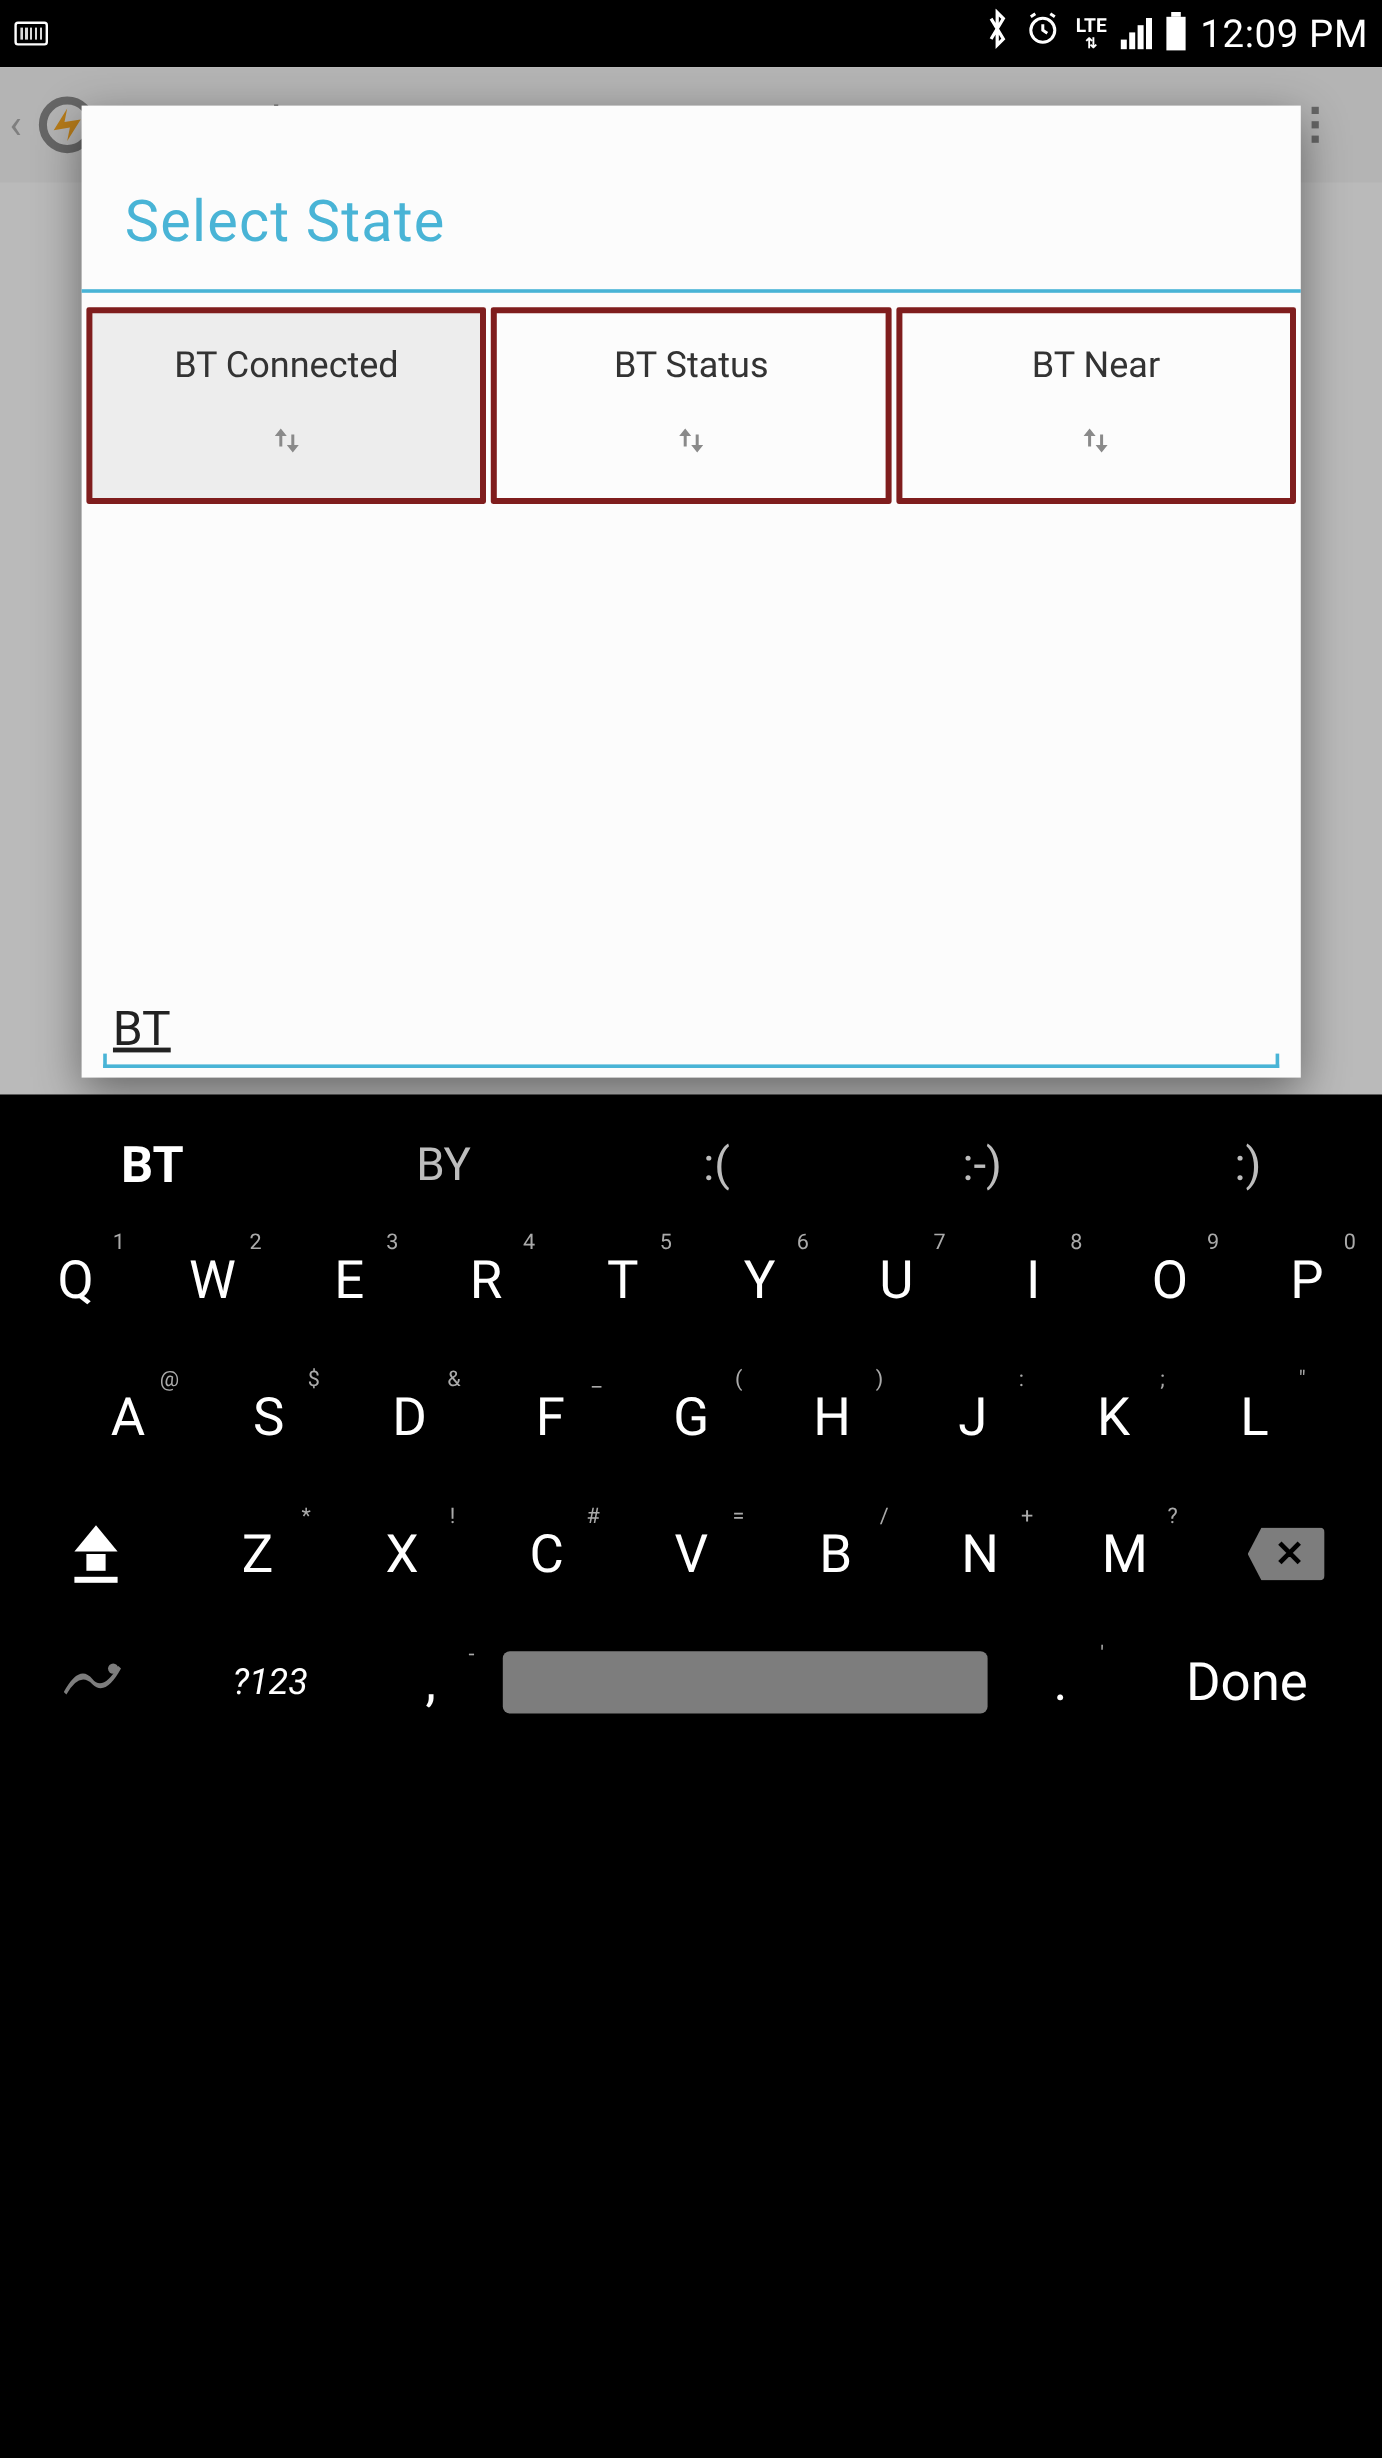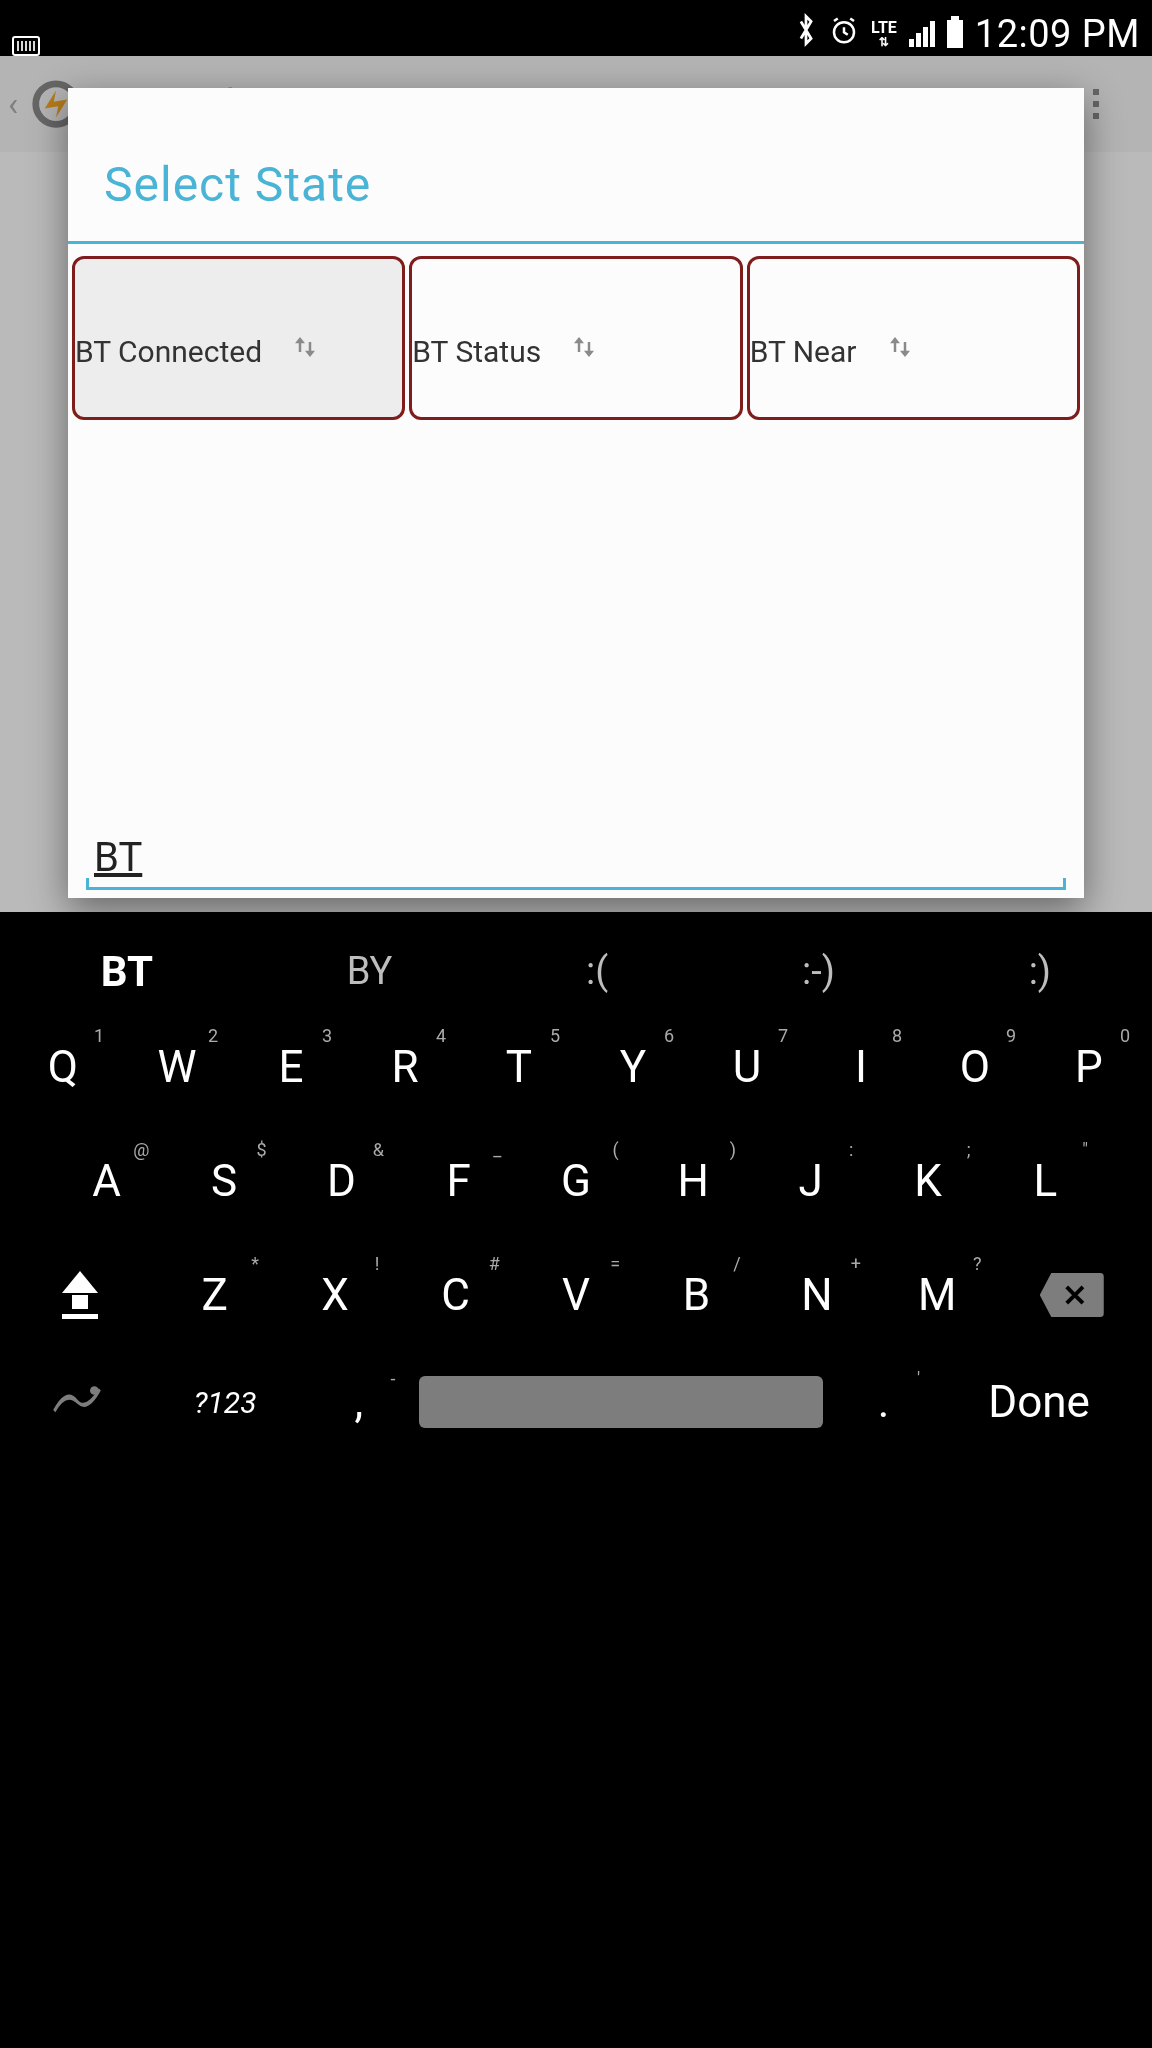--- a/index.html
+++ b/index.html
@@ -1,26 +1,26 @@
 <!DOCTYPE html>
 <html><head>
 <meta charset="utf-8">
 <style>
   * { margin: 0; padding: 0; box-sizing: border-box; }
   html, body { width: 1152px; height: 2048px; overflow: hidden; font-family: Roboto, Arial, sans-serif; background: #000; }
   .letterbox-top { height: 0; background: #000; }
   .screen { width: 100%; height: 1456px; position: relative; background: #000; }
   .statusbar {
     height: 56px; background: #000; color: #fff;
-    display: flex; align-items: flex-end; justify-content: space-between;
+    display: flex; align-items: center; justify-content: space-between;
     padding: 0 12px;
   }
   .sb-left { display: flex; align-items: center; gap: 12px; }
   .sb-right { display: flex; align-items: center; gap: 12px; font-size: 34px; }
-  .sb-clock { font-size: 38px; letter-spacing: 0.5px; }
+  .sb-clock { font-size: 32px; letter-spacing: 0.5px; }
   .kbd-small-icon {
     width: 28px; height: 20px; border: 2px solid #fff; border-radius: 3px;
     position: relative;
   }
   .kbd-small-icon::after {
     content:""; position:absolute; inset:3px; background:
       repeating-linear-gradient(to right, #fff 0 2px, transparent 2px 4px),
       repeating-linear-gradient(to bottom, transparent 0 3px, rgba(0,0,0,0) 3px 6px);
     opacity:0.85;
   }
@@ -51,22 +51,22 @@
 
   .dialog {
     position:absolute; left:68px; right:68px; top:32px; height: 810px;
     background:#fcfcfc; box-shadow: 0 12px 36px rgba(0,0,0,0.45);
     display:flex; flex-direction:column;
   }
   .dlg-title { font-size: 48px; color:#49b4d6; padding: 40px 36px 28px 36px; font-weight:400; letter-spacing:1px;margin-top:28px;}
   .dlg-divider { height:3px; background:#49b4d6; margin: 0 0 12px 0;}
   .grid { display:flex; gap:4px; padding: 0 4px;}
   .tile {
-    flex:1; height: 164px; border:3px solid #7f1d1d; border-radius:12px;
-    display:flex; align-items:center; justify-content:flex-start;
+    flex:1; height: 164px; border:5px solid #7f1d1d; border-radius:2px;
+    display:flex; flex-direction:column; align-items:center; justify-content:flex-start;
     padding-top: 26px; gap: 28px; color:#333;
   }
   .tile.selected { background:#ededed; }
   .tile-label { font-size: 30px; }
   .tile-icon { color:#8a8a8a; }
   .dlg-spacer { flex:1; }
   .filter-wrap { padding: 0 18px 8px 18px;}
   .filter-input {
     width:100%; border:none; border-bottom:3px solid #49b4d6; outline:none;
     font-size: 40px; padding: 6px 8px 6px 8px; color:#222; background:transparent;

